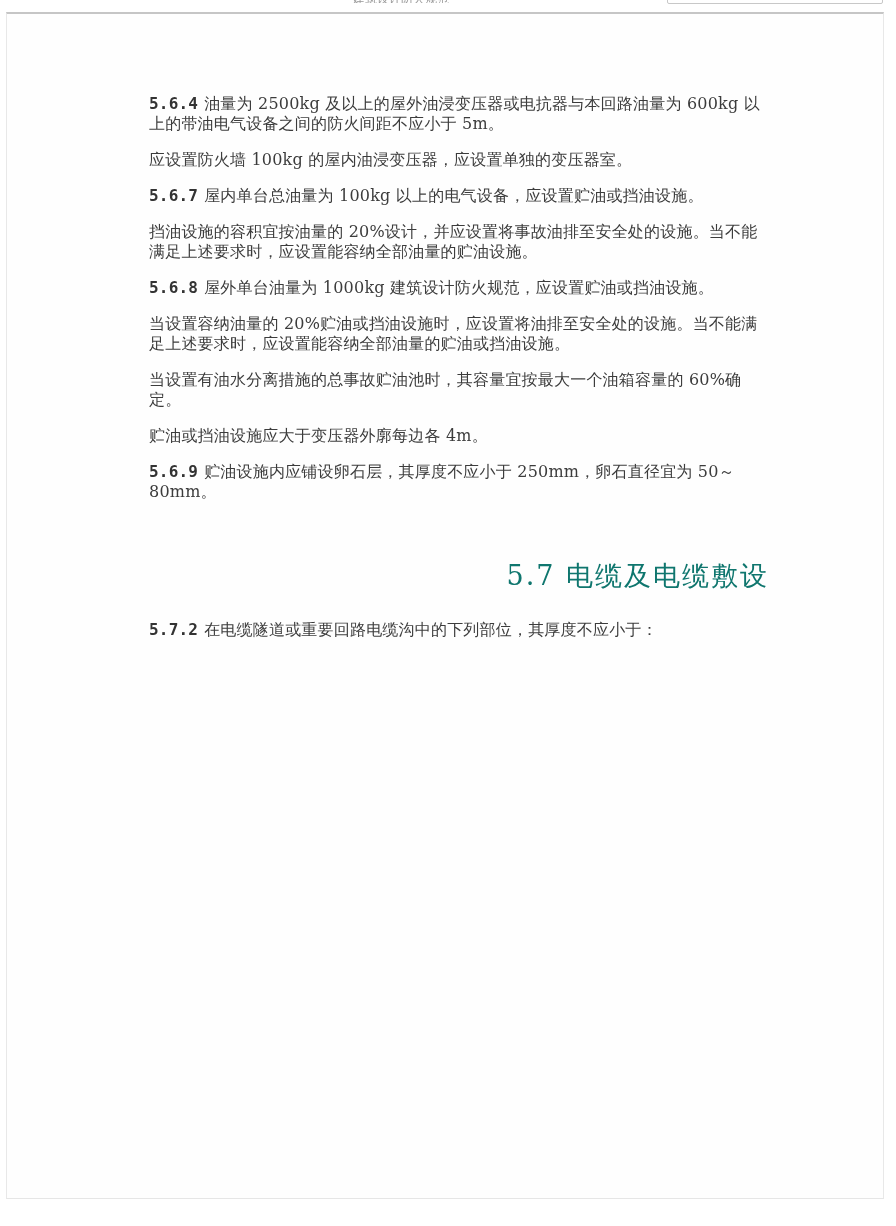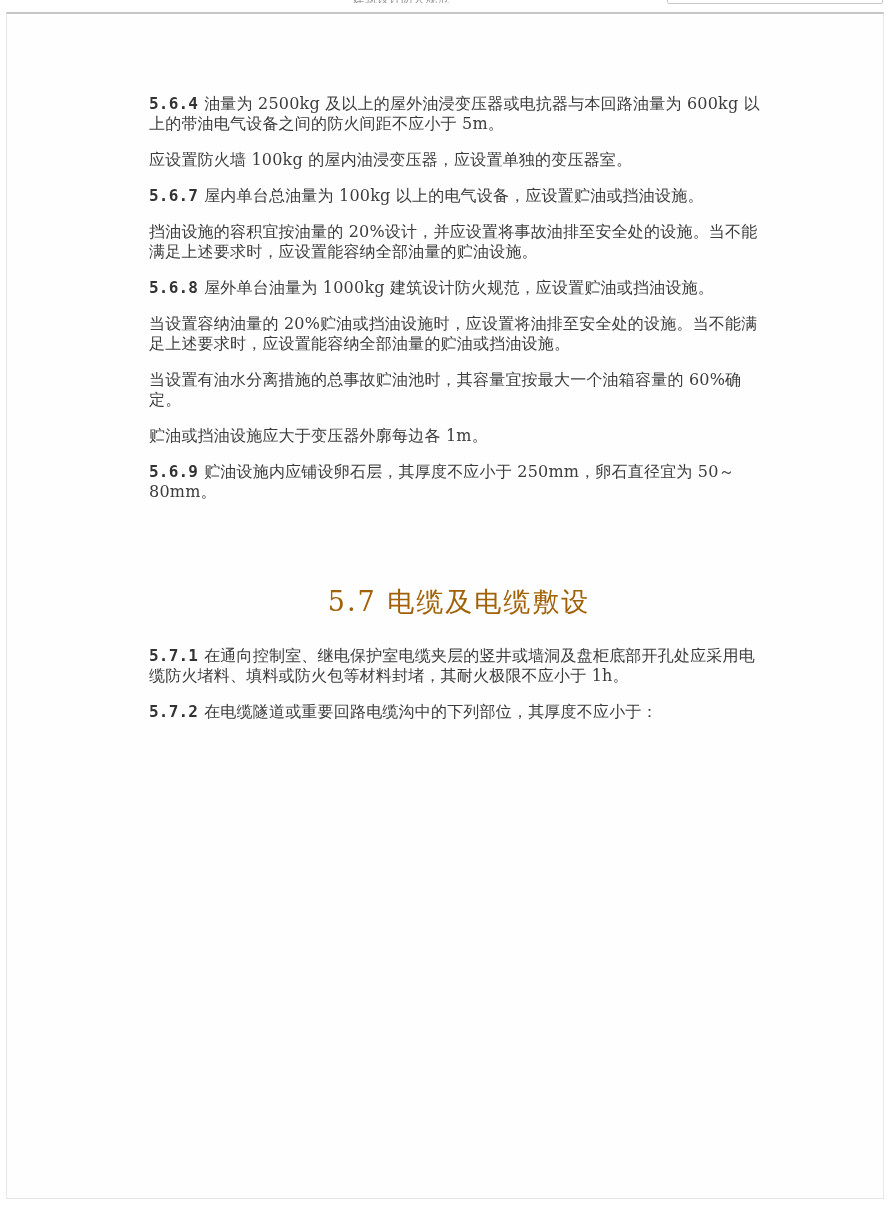--- a/index.html
+++ b/index.html
@@ -9,42 +9,41 @@
   .topbar-title { position: absolute; left: 330px; top: -9px; font-size: 12px; color: #999;
                   font-family: "DejaVu Sans", sans-serif; white-space: nowrap; height: 12px; overflow: hidden; }
   .topbar-input { position: absolute; left: 667px; top: -6px; width: 216px; height: 10px;
                   border: 1px solid #c8c8c8; border-radius: 2px; background: #fff; box-sizing: border-box; }
   .page { position: absolute; left: 6px; top: 12px; width: 878px; height: 1187px;
           border-top: 2px solid #c6c6c6; border-left: 1px solid #e8e8e8; border-right: 1px solid #e8e8e8;
           border-bottom: 1px solid #e6e6e6; box-sizing: border-box; background: #fefefe; }
   .content { position: absolute; left: 142px; top: 80px; width: 620px; }
   .para { font-size: 16px; line-height: 20px; margin: 0 0 16px 0; letter-spacing: 0.2px; color: #3c3c3c; }
   .sec { font-family: "DejaVu Sans Mono", "Liberation Mono", monospace; font-weight: bold; color: #333; margin-right: 6px; }
-  .heading { text-align: center; font-size: 27px; color: #a16207; margin: 82px 0 26px 0; letter-spacing: 2px; font-weight: normal; }
+  .heading { text-align: right; font-size: 27px; color: #0f766e; margin: 56px 0 26px 0; letter-spacing: 2px; font-weight: normal; }
 </style>
 </head>
 <body>
 
 <div class="topbar">
   <div class="topbar-title">· · ·  建筑设计防火规范 · · ·</div>
   <input class="topbar-input" placeholder="" style="">
 </div>
 
 <div class="page">
   <div class="content" id="content">
     <div id="block-a">
         <p class="para"><span class="sec">5.6.4</span><span>油量为 2500kg 及以上的屋外油浸变压器或电抗器与本回路油量为 600kg 以上的带油电气设备之间的防火间距不应小于 5m。</span></p>
         <p class="para"><span>应设置防火墙 100kg 的屋内油浸变压器，应设置单独的变压器室。</span></p>
         <p class="para"><span class="sec">5.6.7</span><span>屋内单台总油量为 100kg 以上的电气设备，应设置贮油或挡油设施。</span></p>
         <p class="para"><span>挡油设施的容积宜按油量的 20%设计，并应设置将事故油排至安全处的设施。当不能满足上述要求时，应设置能容纳全部油量的贮油设施。</span></p>
         <p class="para"><span class="sec">5.6.8</span><span>屋外单台油量为 1000kg 建筑设计防火规范，应设置贮油或挡油设施。</span></p>
         <p class="para"><span>当设置容纳油量的 20%贮油或挡油设施时，应设置将油排至安全处的设施。当不能满足上述要求时，应设置能容纳全部油量的贮油或挡油设施。</span></p>
         <p class="para"><span>当设置有油水分离措施的总事故贮油池时，其容量宜按最大一个油箱容量的 60%确定。</span></p>
-        <p class="para"><span>贮油或挡油设施应大于变压器外廓每边各 1m。</span></p>
+        <p class="para"><span>贮油或挡油设施应大于变压器外廓每边各 4m。</span></p>
         <p class="para"><span class="sec">5.6.9</span><span>贮油设施内应铺设卵石层，其厚度不应小于 250mm，卵石直径宜为 50～80mm。</span></p>
       </div>
     <div class="heading">5.7  电缆及电缆敷设</div>
     <div id="block-b">
-        <p class="para"><span class="sec">5.7.1</span><span>在通向控制室、继电保护室电缆夹层的竖井或墙洞及盘柜底部开孔处应采用电缆防火堵料、填料或防火包等材料封堵，其耐火极限不应小于 1h。</span></p>
         <p class="para"><span class="sec">5.7.2</span><span>在电缆隧道或重要回路电缆沟中的下列部位，其厚度不应小于：</span></p>
       </div>
   </div>
 </div>
 
 </body></html>

